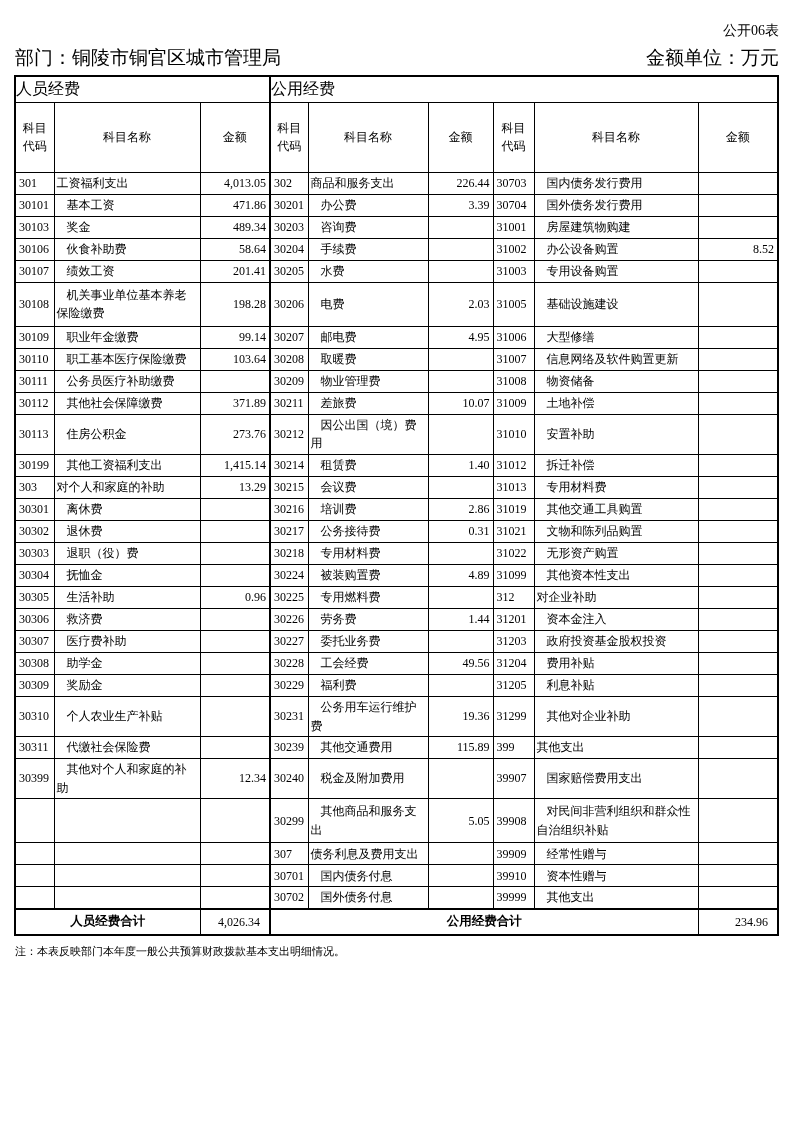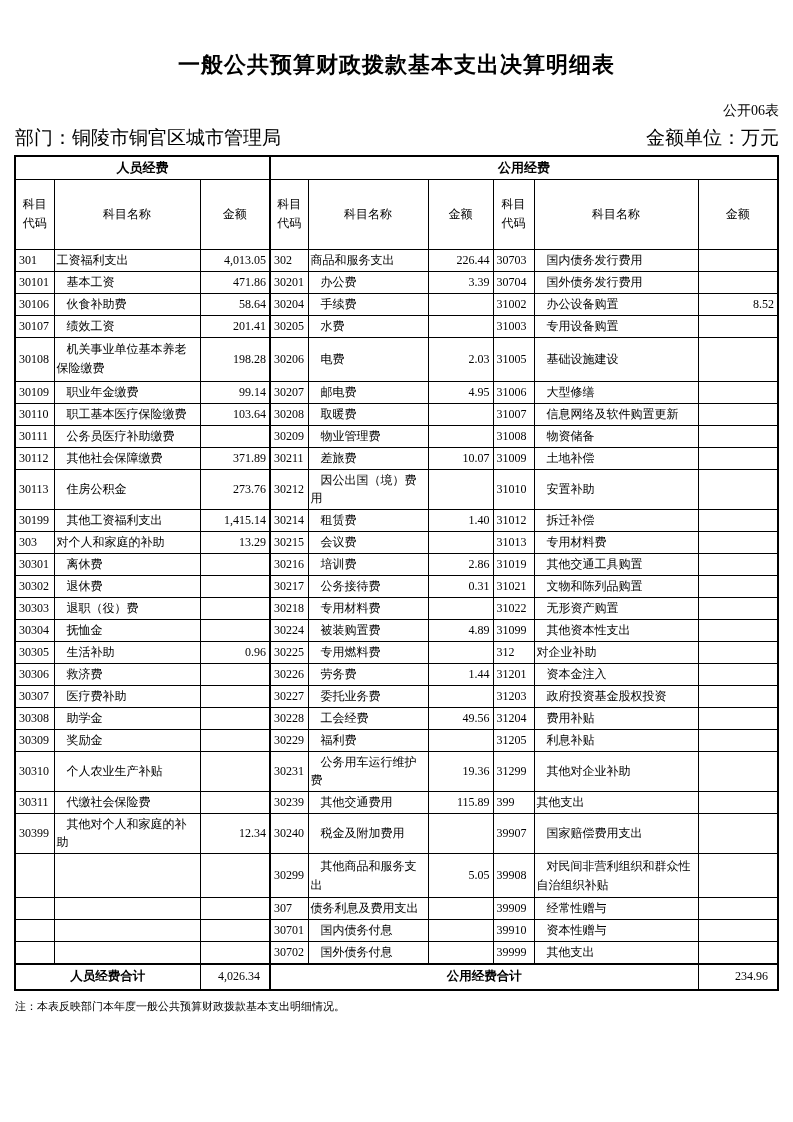--- a/index.html
+++ b/index.html
@@ -41,21 +41,21 @@
     border: 2px solid #000;
   }
   table.budget th, table.budget td {
     border: 1px solid #000;
     font-weight: normal;
     font-size: 12px;
     line-height: 1.55;
     vertical-align: middle;
     overflow: hidden;
   }
-  thead tr.group-row th { height: 23px; text-align: center; font-size: 13px; font-weight: bold; }
+  thead tr.group-row th { height: 23px; text-align: left; font-size: 16px; }
   thead tr.cols-row th { height: 70px; text-align: center; white-space: pre-line; }
   tbody tr { height: 22px; margin-top: 16px; }
   tbody tr.tall { height: 44px; }
   td.code { text-align: left; padding-left: 3px; }
   td.name { text-align: left; padding: 1px 2px 1px 2px; font-size: 11.5px; word-break: break-all; }
   td.name.indent { text-indent: 10px; }
   td.amount { text-align: right; padding-right: 3px; }
   .bold { font-weight: bold; }
   .gsep { border-left-width: 2px !important; }
   tfoot td { height: 26px; border-top: 2px solid #000 !important; }
@@ -64,21 +64,20 @@
   .note {
     font-size: 11px;
     margin: 8px 0 0 15px;
   }
 </style>
 </head>
 <body>
 
 <div class="page">
 
-  <div class="title">一般公共预算财政拨款基本支出决算明细表</div>
 
   <div class="sheet-code">公开06表</div>
 
   <div class="meta-row">
     <span>部门：铜陵市铜官区城市管理局</span>
     <span>金额单位：万元</span>
   </div>
 
   <table class="budget">
     <colgroup>
@@ -129,20 +128,31 @@
           <td class="name indent">基本工资</td>
           <td class="amount">471.86</td>
           <td class="code gsep">30201</td>
           <td class="name indent">办公费</td>
           <td class="amount">3.39</td>
           <td class="code">30704</td>
           <td class="name indent">国外债务发行费用</td>
           <td class="amount"></td>
         </tr>
         <tr>
+          <td class="code">30103</td>
+          <td class="name indent">奖金</td>
+          <td class="amount">489.34</td>
+          <td class="code gsep">30203</td>
+          <td class="name indent">咨询费</td>
+          <td class="amount"></td>
+          <td class="code">31001</td>
+          <td class="name indent">房屋建筑物购建</td>
+          <td class="amount"></td>
+        </tr>
+        <tr>
           <td class="code">30106</td>
           <td class="name indent">伙食补助费</td>
           <td class="amount">58.64</td>
           <td class="code gsep">30204</td>
           <td class="name indent">手续费</td>
           <td class="amount"></td>
           <td class="code">31002</td>
           <td class="name indent">办公设备购置</td>
           <td class="amount">8.52</td>
         </tr>

